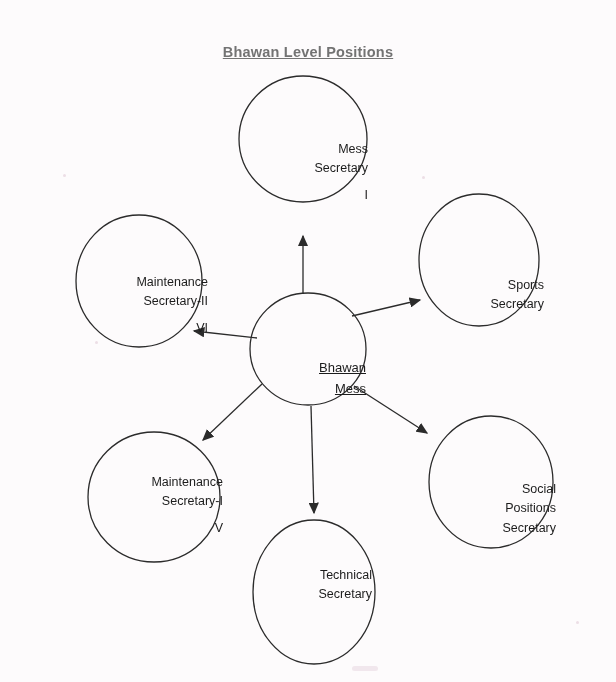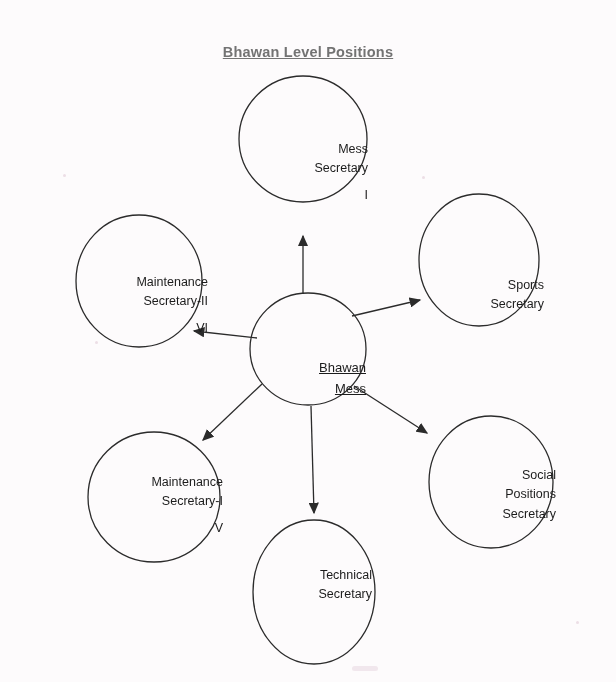--- a/index.html
+++ b/index.html
@@ -111,21 +111,21 @@
     <span>Mess</span><br>
     <span>Secretary</span>
     <span class="roman">I</span>
   </div>
 
   <div class="node-label" style="left:414px; top:236px; width:130px;">
     <span>Sports</span><br>
     <span>Secretary</span>
   </div>
 
-  <div class="node-label" style="left:426px; top:426px; width:130px;">
+  <div class="node-label" style="left:426px; top:440px; width:130px;">
     <span>Social</span><br>
     <span>Positions</span><br>
     <span>Secretary</span>
   </div>
 
   <div class="node-label" style="left:242px; top:526px; width:130px;">
     <span>Technical</span><br>
     <span>Secretary</span>
   </div>
 

